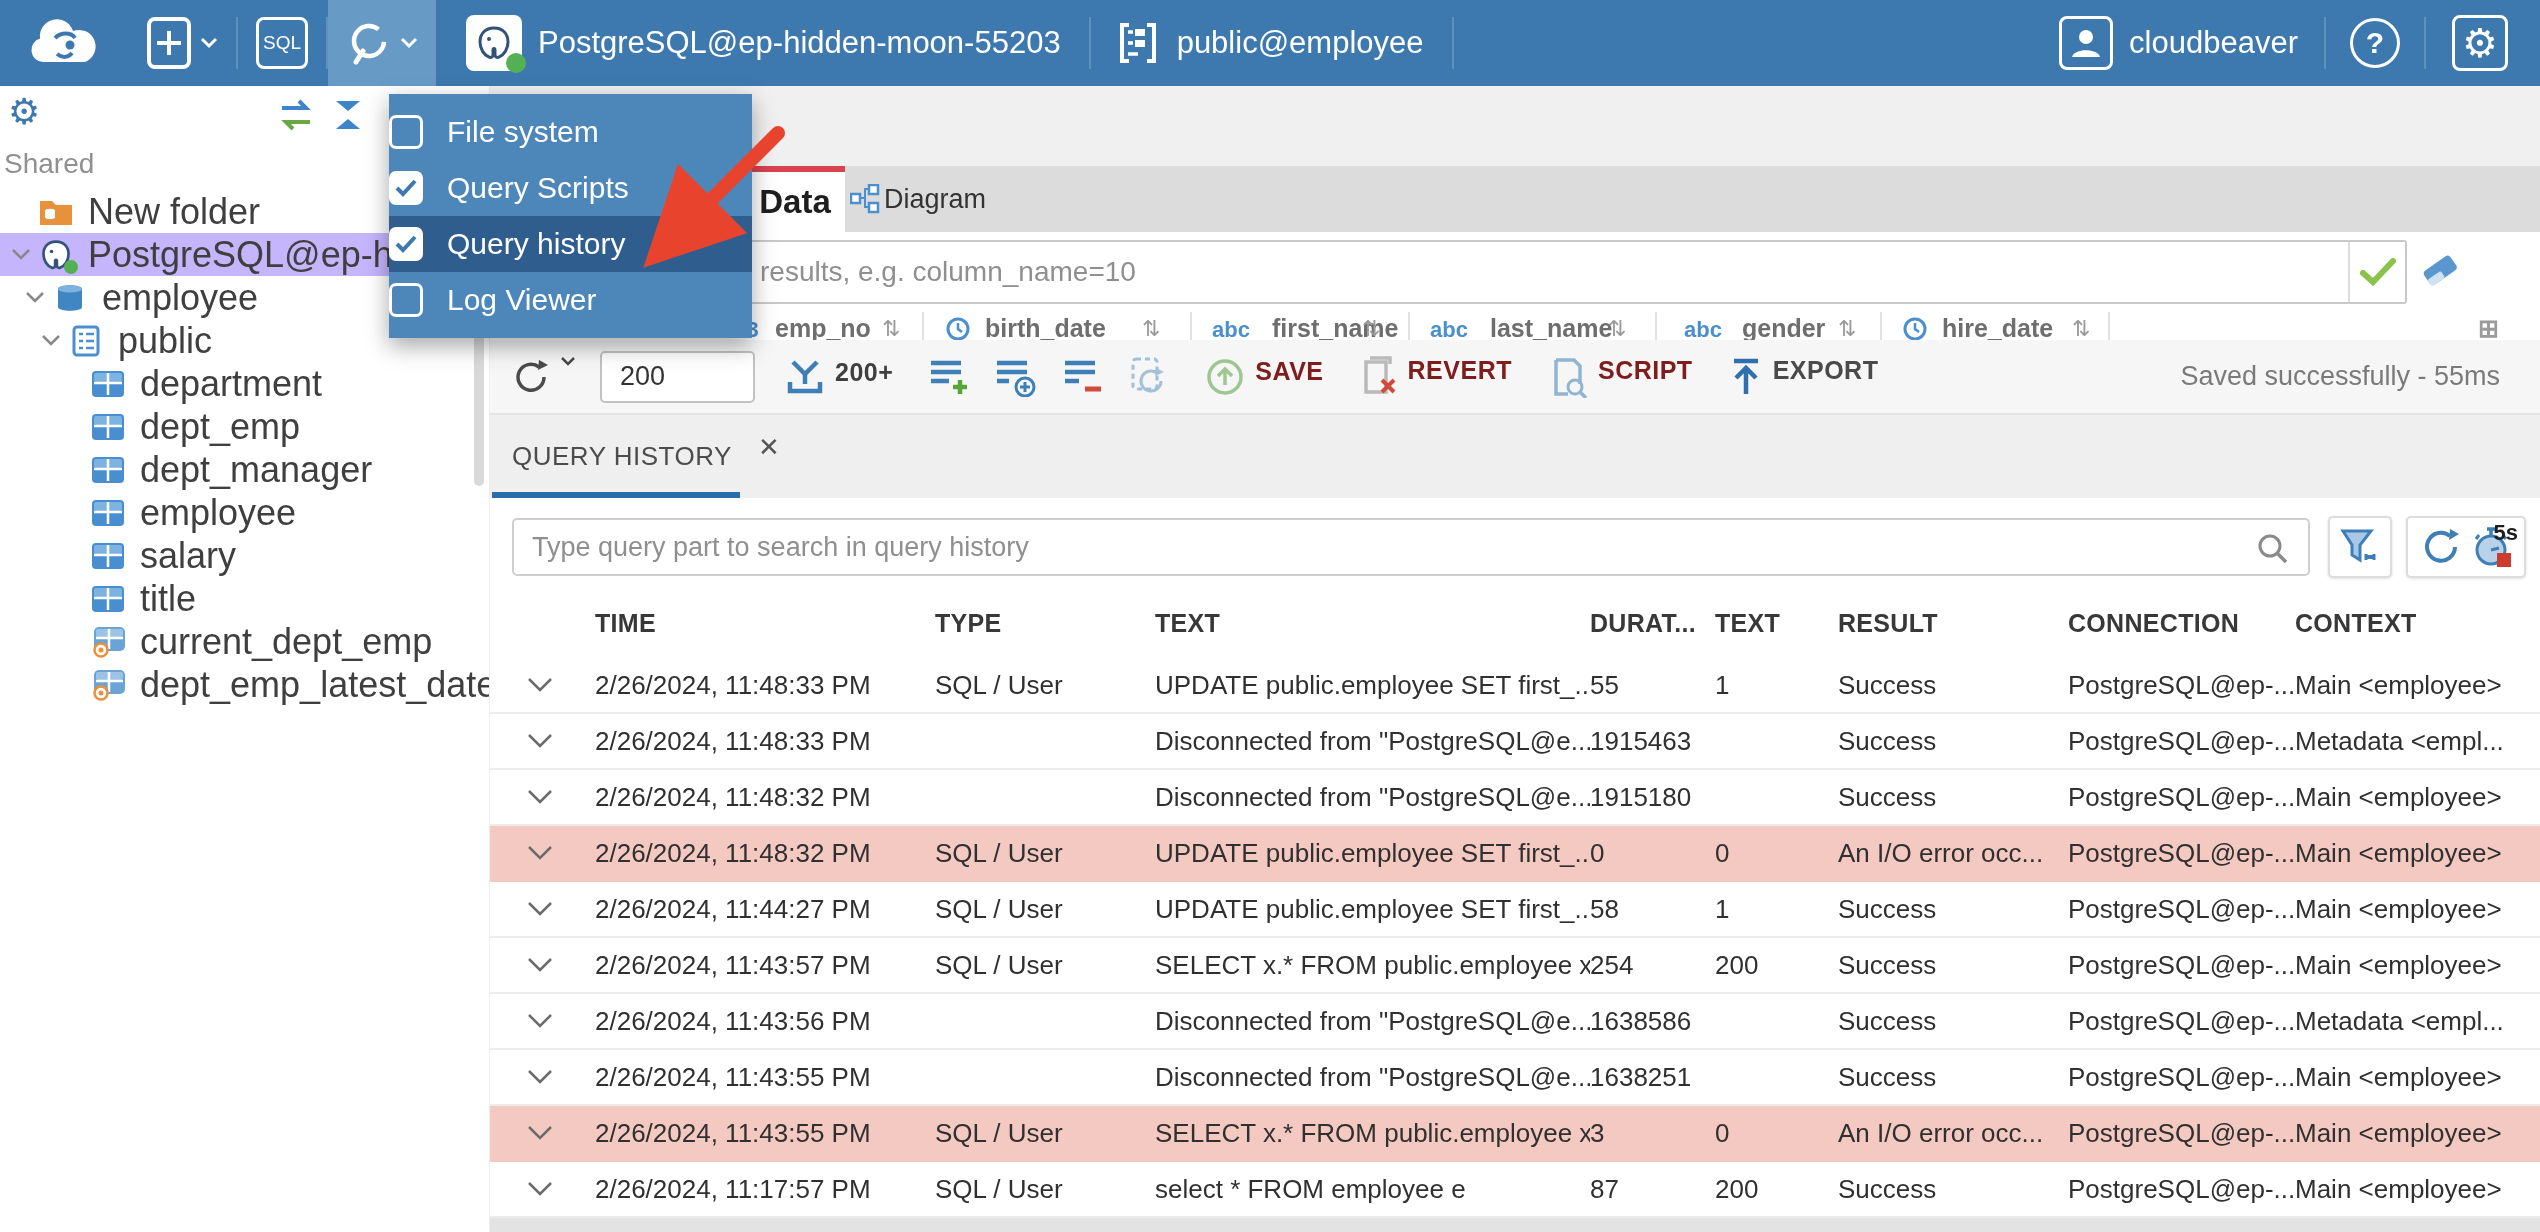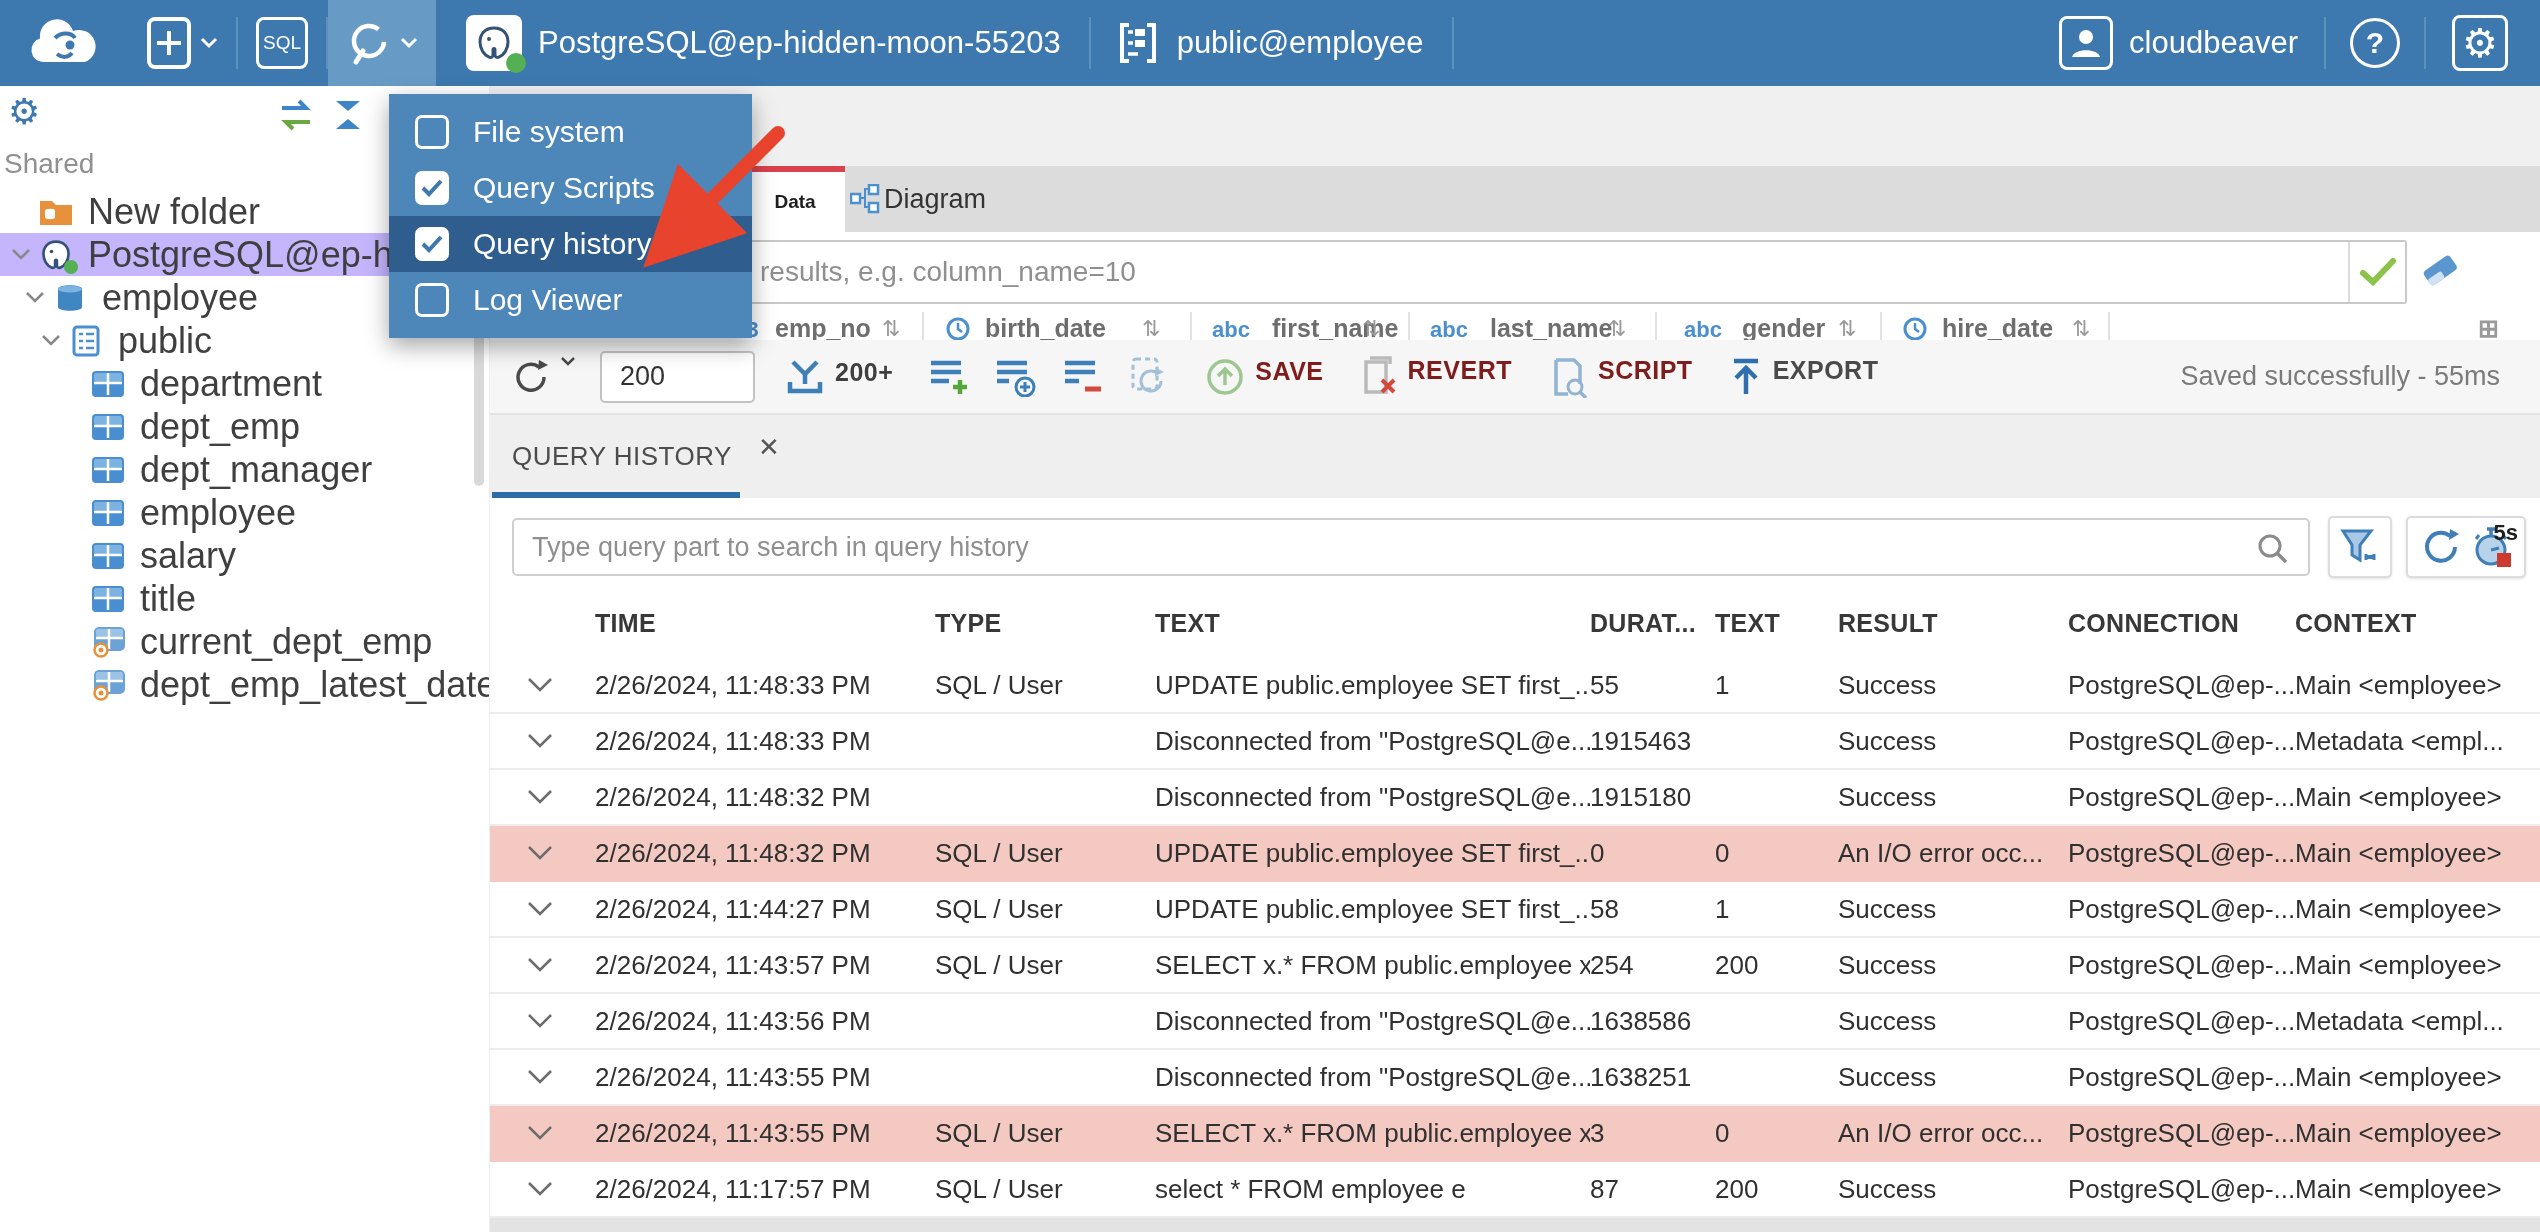--- a/index.html
+++ b/index.html
@@ -44,21 +44,21 @@
   .ind1 { padding-left:20px; } .ind2 { padding-left:36px; } .ind3 { padding-left:88px; }
   .mini-dot { position:absolute; right:-2px; bottom:-2px; width:14px; height:14px; border-radius:50%; background:#55b054; }
   .sb-scroll { position:absolute; right:5px; top:150px; width:10px; height:250px; background:#d9d9d9; border-radius:5px; }
 
   
   .main { position:absolute; left:490px; top:86px; width:2050px; height:1146px; background:#fff; z-index:1; }
   .obj-tabstrip { position:absolute; left:0; top:0; width:100%; height:80px; background:#f0f0f0; }
   .inner-tabs { position:absolute; left:0; top:80px; width:100%; height:66px; background:#dcdcdc; }
   .tab-data { position:absolute; left:255px; top:0; width:100px; height:66px; background:#fff;
     border-top:6px solid #d8434e; display:flex; align-items:center; justify-content:center; cursor:pointer; }
-  .tab-data span { font-size:19px; font-weight:bold; color:#1e1e1e; }
+  .tab-data span { font-size:33px; font-weight:bold; color:#1e1e1e; }
   .tab-diagram { position:absolute; left:360px; top:0; height:66px; display:flex; align-items:center; cursor:pointer; }
   .tab-diagram span { font-size:27px; color:#333; margin-left:4px; }
 
   .filter-row { position:absolute; left:0; top:146px; width:100%; height:80px; background:#fff; }
   .filter-input { position:absolute; left:17px; top:8px; width:1900px; height:64px; border:2px solid #c9c9c9;
     border-radius:3px; font-size:28px; color:#333; padding:0 70px 0 16px; outline:none; background:#fff;
     font-family:"Liberation Sans", sans-serif; }
   .filter-input::placeholder { color:#8f8f8f; }
   .filter-check { position:absolute; left:1858px; top:10px; width:57px; height:60px; border-left:2px solid #dcdcdc;
     display:flex; align-items:center; justify-content:center; cursor:pointer; background:#fff; }
@@ -105,21 +105,21 @@
   .qh-header span { font-size:25px; font-weight:bold; color:#383838; letter-spacing:.3px; }
   .qh-row { height:56px; border-bottom:2px solid #ececec; cursor:pointer; }
   .qh-row span { font-size:26px; color:#303030; white-space:nowrap; overflow:hidden; }
   .qh-row.error { background:#f4c9c1; border-bottom-color:#f4c9c1; }
   .row-chev { display:flex; justify-content:center; width:60px; }
   .hscroll { position:absolute; left:0; bottom:0; width:100%; height:14px; background:#e3e3e3; }
 
   
   .dropdown { position:absolute; left:389px; top:94px; width:363px; height:244px; background:#4d86b8;
     box-shadow:0 8px 22px rgba(0,0,0,.35); z-index:100; padding-top:10px; }
-  .menu-item { height:56px; display:flex; align-items:center; padding-left:26px; cursor:pointer; }
+  .menu-item { height:56px; display:flex; align-items:center; cursor:pointer; }
   .menu-item.highlighted { background:#2f5e8e; }
   .cb { width:34px; height:34px; border:3px solid #fff; border-radius:7px; flex:none;
     display:flex; align-items:center; justify-content:center; }
   .menu-item.checked .cb { background:#fff; }
   .menu-item:not(.checked) .cb svg { display:none; }
   .menu-label { color:#fff; font-size:30px; margin-left:24px; white-space:nowrap; }
 
   .arrow-note { position:absolute; left:610px; top:105px; z-index:120; pointer-events:none; }
 </style>
 </head>

